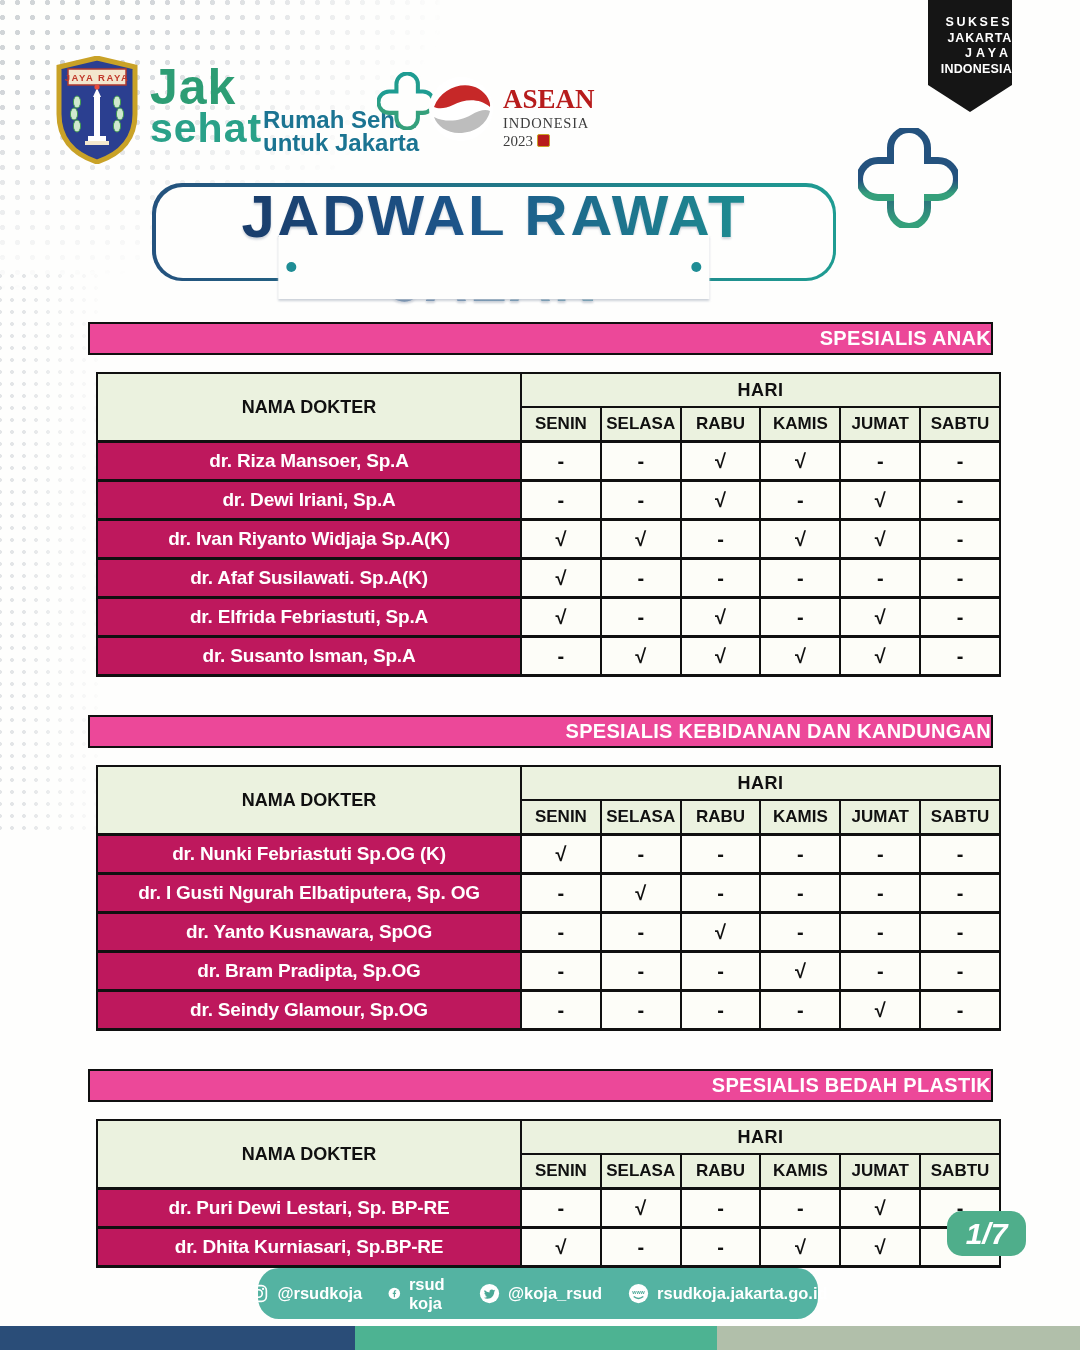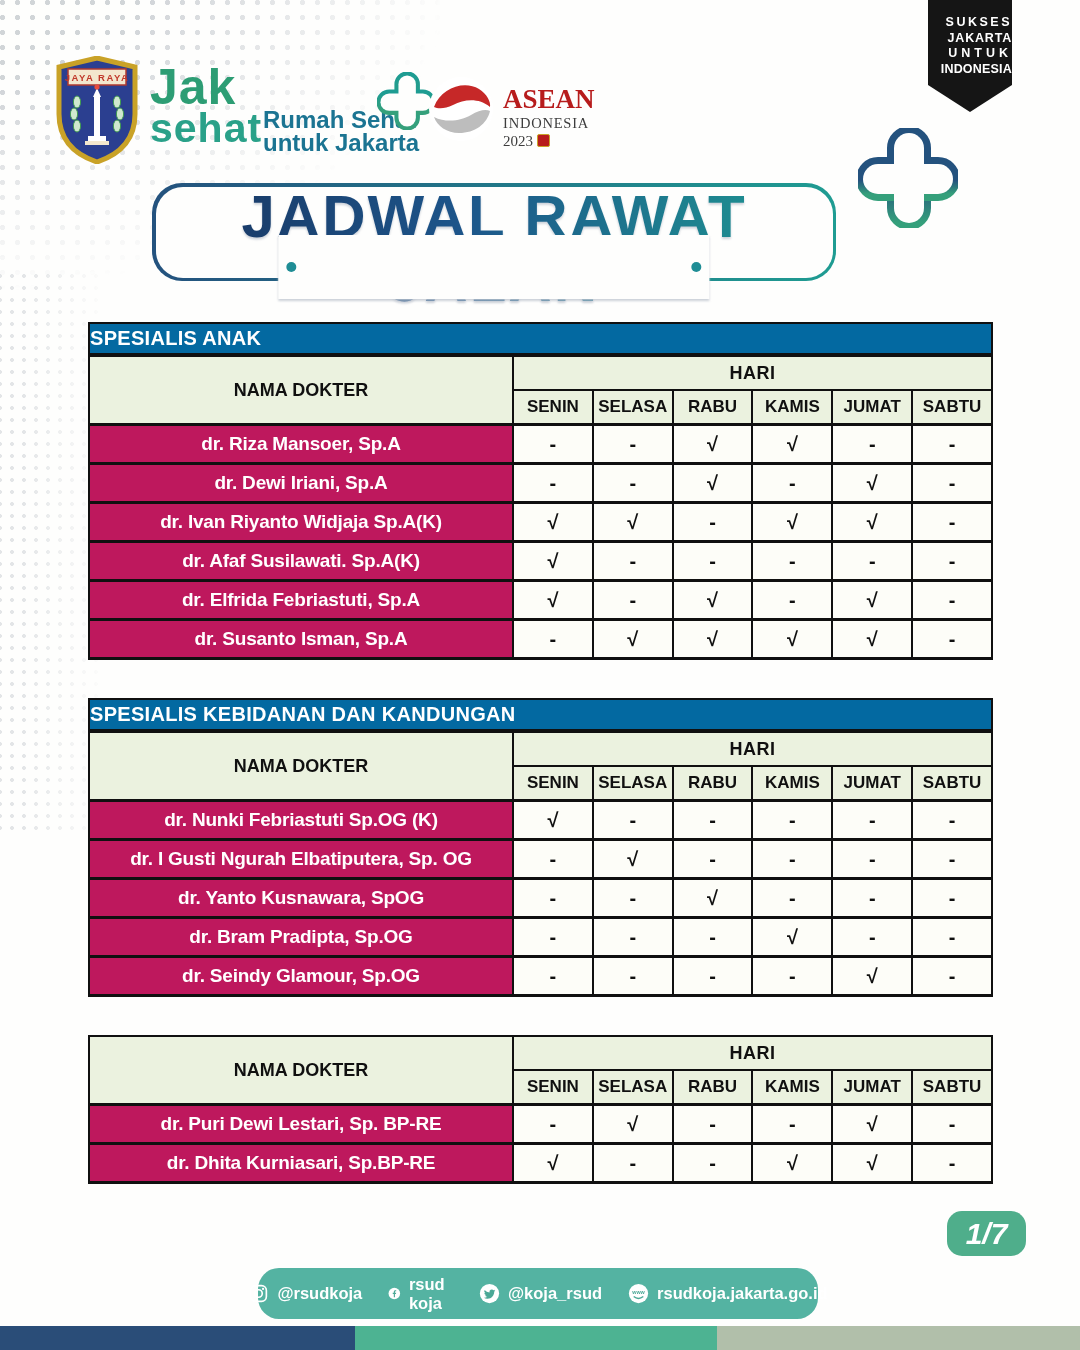--- a/index.html
+++ b/index.html
@@ -54,23 +54,23 @@
       font-size:60px;line-height:64px;letter-spacing:2px;background:#fefefd;
       padding:0 30px;white-space:nowrap;}
   .t2 i{position:absolute;top:50%;width:10px;height:10px;margin-top:-5px;border-radius:50%;background:#1f8d95;}
   .t2 .dl{left:8px;} .t2 .dr{right:8px;}
   .title-plus{left:858px;top:128px;width:100px;height:100px;}
 
   
   .tables{left:88px;top:322px;width:905px;}
   .sched{margin-bottom:38px;}
   .sec-h{height:33px;line-height:28px;box-sizing:border-box;border:2.5px solid #101010;
-    background:#0369a1;color:#fff;font-weight:bold;font-size:20px;text-align:left;
-    letter-spacing:.3px;margin-bottom:0;}
-  table.grid{border-collapse:collapse;width:100%;table-layout:fixed;}
+    background:#ec4899;color:#fff;font-weight:bold;font-size:20px;text-align:right;
+    letter-spacing:.3px;margin-bottom:17px;}
+  table.grid{border-collapse:collapse;width:100%;table-layout:fixed;margin-left:8px;}
   .grid th,.grid td{border:2.5px solid #101010;text-align:center;vertical-align:middle;padding:0;}
   .grid thead th{background:#ebf2df;color:#101010;font-weight:bold;}
   .hari-h{height:32px;font-size:18px;letter-spacing:.5px;}
   .day-h{height:32px;font-size:17px;}
   .name-h{font-size:18px;}
   .grid tbody td{height:36px;border-top-width:3px;border-bottom-width:3px;}
   .name-c{background:#be185d;color:#fff;font-weight:bold;font-size:19px;letter-spacing:-.2px;}
   .mark-c{background:#fdfdf8;color:#101010;font-weight:bold;font-size:20px;}
 
   
@@ -146,21 +146,21 @@
 </svg>
 <div class="abs asean-text">
   <span class="asean-name">ASEAN</span>
   <span class="asean-sub">INDONESIA</span>
   <span><span class="asean-year">2023</span><span class="asean-emblem"></span></span>
 </div>
 
 <div class="abs badge">
   <span class="b1">SUKSES</span>
   <span class="b2">JAKARTA</span>
-  <span class="b3">UNTUK</span>
+  <span class="b3">JAYA</span>
   <span class="b4">INDONESIA</span>
 </div>
 
 <div class="abs title-frame">
   <div class="title-inner"></div>
   <div class="t1 grad-text">JADWAL RAWAT JALAN</div>
   <div class="t2 grad-text"><i class="dl"></i><span>RSUD KOJA</span><i class="dr"></i></div>
 </div>
 <svg class="abs title-plus" viewBox="0 0 100 100">
   <defs>
@@ -332,20 +332,21 @@
             <td class="mark-c">-</td>
             <td class="mark-c">-</td>
             <td class="mark-c">-</td>
             <td class="mark-c">√</td>
             <td class="mark-c">-</td>
           </tr>
         </tbody>
       </table>
     </section>
     <section class="sched">
+      <div class="sec-h">SPESIALIS BEDAH PLASTIK</div>
       <table class="grid">
         <colgroup>
           <col style="width: 424px;">
           <col>
           <col>
           <col>
           <col>
           <col>
           <col>
         </colgroup>

